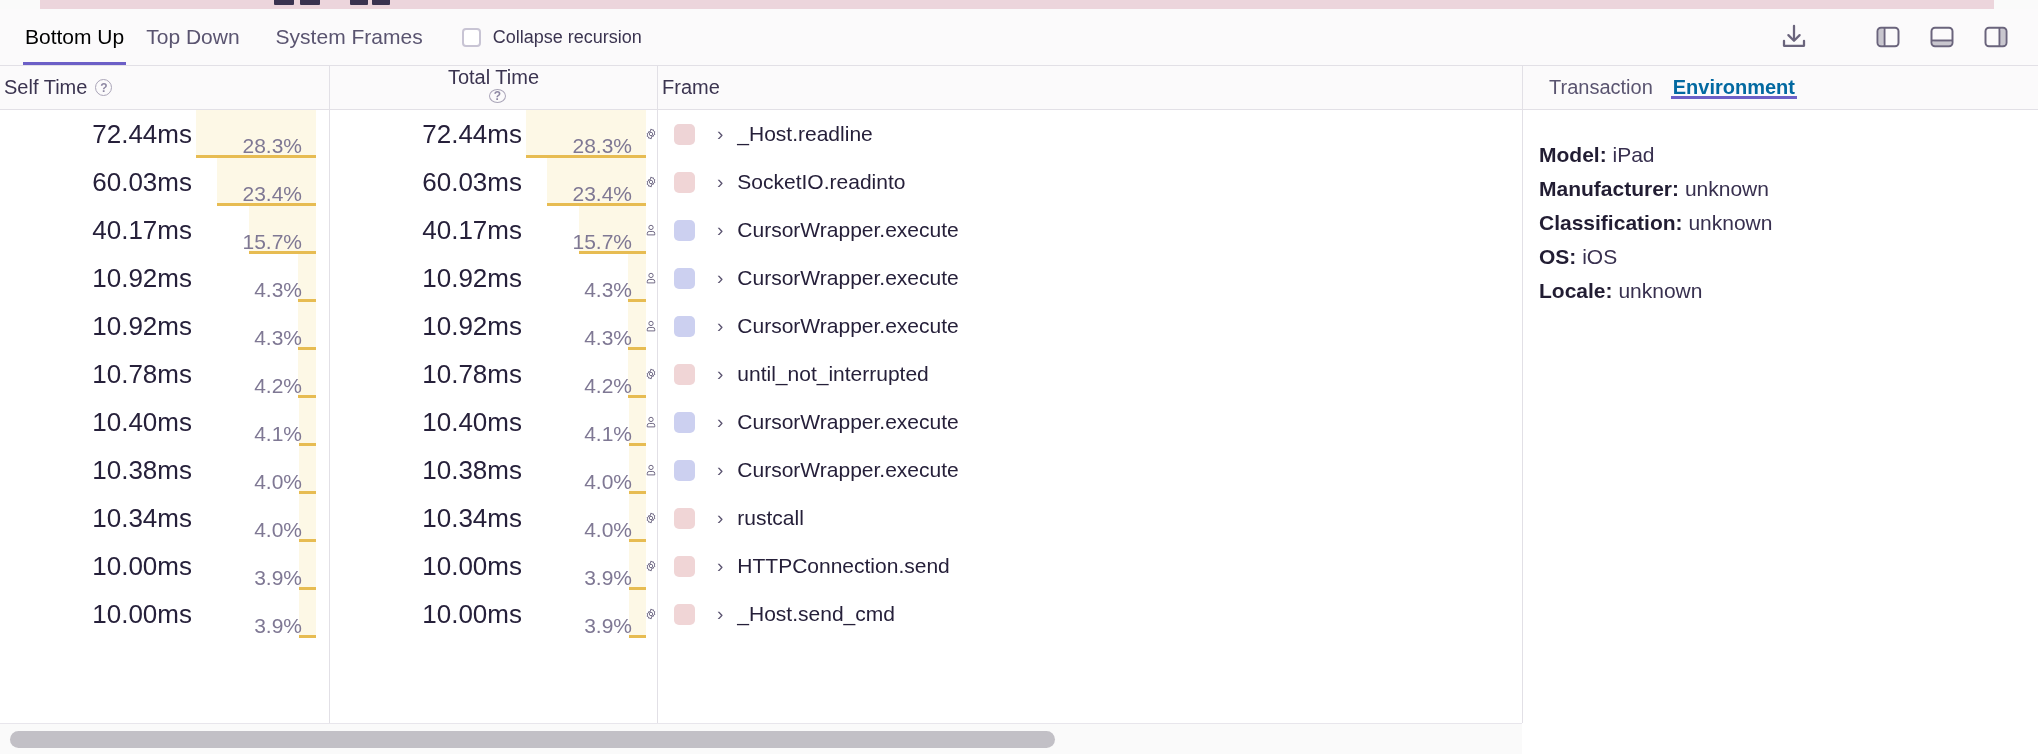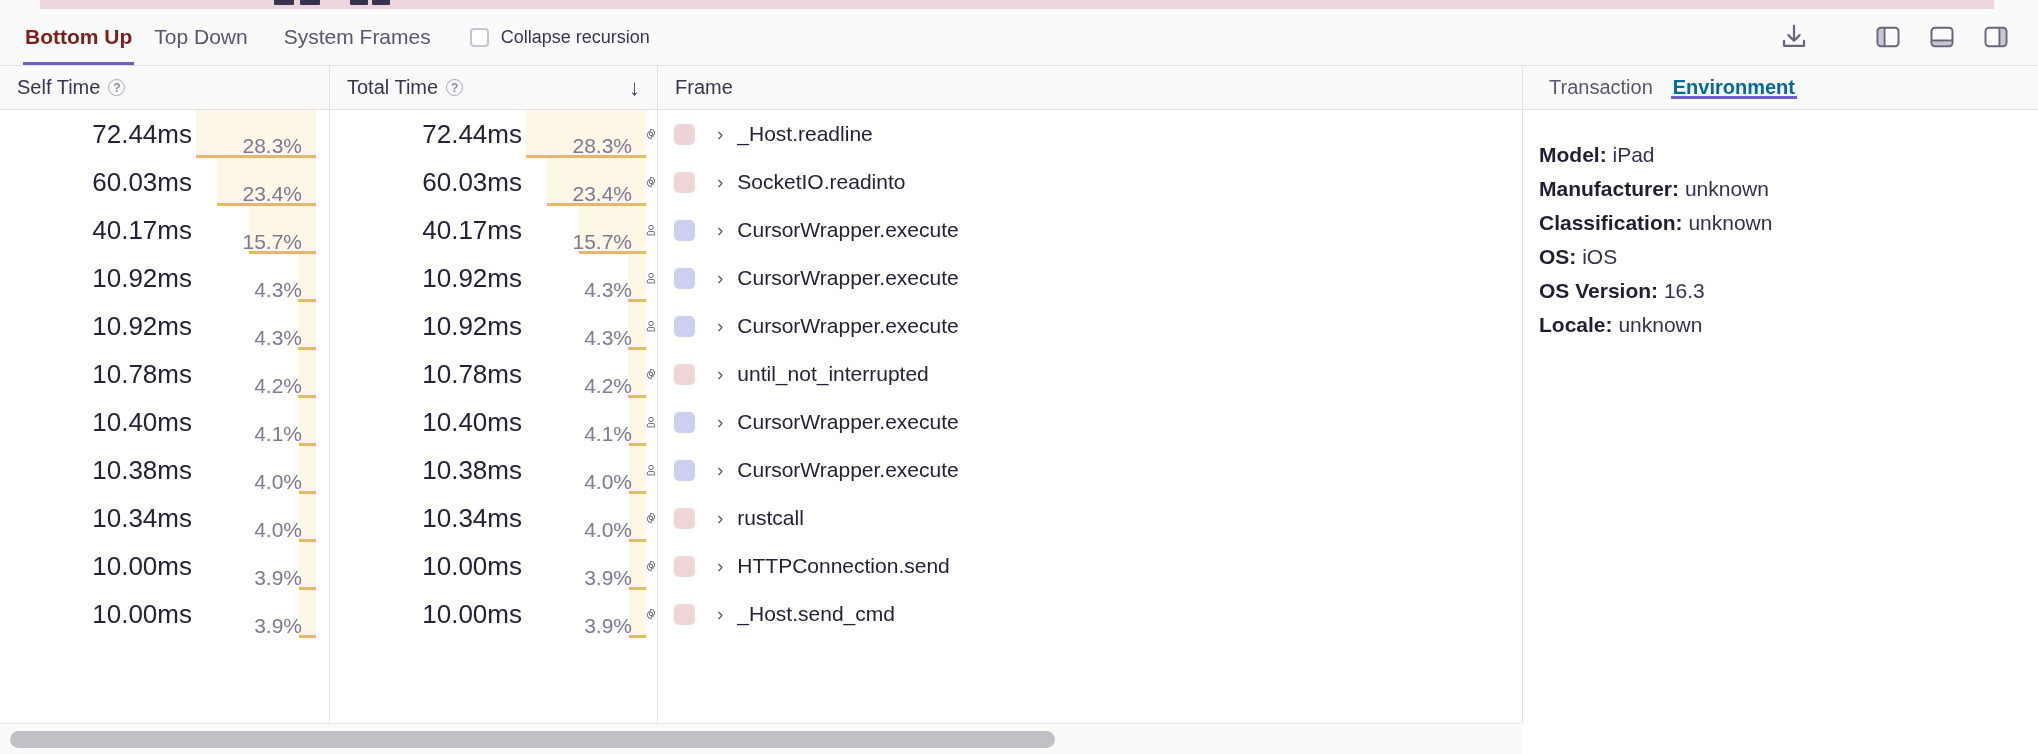--- a/index.html
+++ b/index.html
@@ -35,21 +35,21 @@
   .tab {
     position: relative;
     height: 100%;
     display: flex; align-items: center;
     padding: 0 11px;
     font-size: 21px;
     color: #5a5470;
     cursor: pointer;
     white-space: nowrap;
   }
-  .tab.active { color: #7f1d1d; font-weight: bold; }
+  .tab.active { color: #000000; font-weight: normal; }
   .tab.active::after {
     content: ""; position: absolute;
     left: 9px; right: 9px; bottom: 0; height: 3px;
     background: #6c5fc7;
   }
   .tab-gap { width: 14px; }
 
   .collapse-wrap {
     display: flex; align-items: center;
     margin-left: 28px; cursor: pointer;
@@ -82,26 +82,26 @@
     position: absolute; top: 66px; left: 0;
     width: 1522px; height: 44px;
     background: #fbfafb;
     border-bottom: 1px solid #e2e0e6;
     display: flex;
   }
   .ch {
     display: flex; align-items: center;
     font-size: 20px; color: #3b3450;
     border-right: 1px solid #e2e0e6;
-    padding: 0 17px;
+    padding: 0 4px;
     cursor: pointer;
     position: relative;
   }
   .ch-self  { width: 330px; }
-  .ch-total { width: 328px; }
+  .ch-total { width: 328px; flex-direction: column; }
   .ch-frame { width: 864px; border-right: none; }
   .qmark {
     display: inline-flex; align-items:center; justify-content:center;
     width: 17px; height: 17px; margin-left: 8px;
     border: 1.6px solid #aaa5b8; border-radius: 50%;
     font-size: 12px; color: #8e88a3; line-height: 1;
     font-weight: bold;
   }
   .sort-arrow { margin-left: auto; font-size: 22px; color: #4a4360; }
 
@@ -644,17 +644,16 @@
     <div class="rtab active">
         <span>Environment</span>
       </div>
   </div>
   <div class="rbody">
     <div id="envlist">
         <div class="kv"><b>Model:</b> <span>iPad</span></div>
         <div class="kv"><b>Manufacturer:</b> <span>unknown</span></div>
         <div class="kv"><b>Classification:</b> <span>unknown</span></div>
         <div class="kv"><b>OS:</b> <span>iOS</span></div>
-        <div class="kv"><b>OS Version:</b> <span>16.3</span></div>
         <div class="kv"><b>Locale:</b> <span>unknown</span></div>
       </div>
   </div>
 </div>
 
 </body></html>

